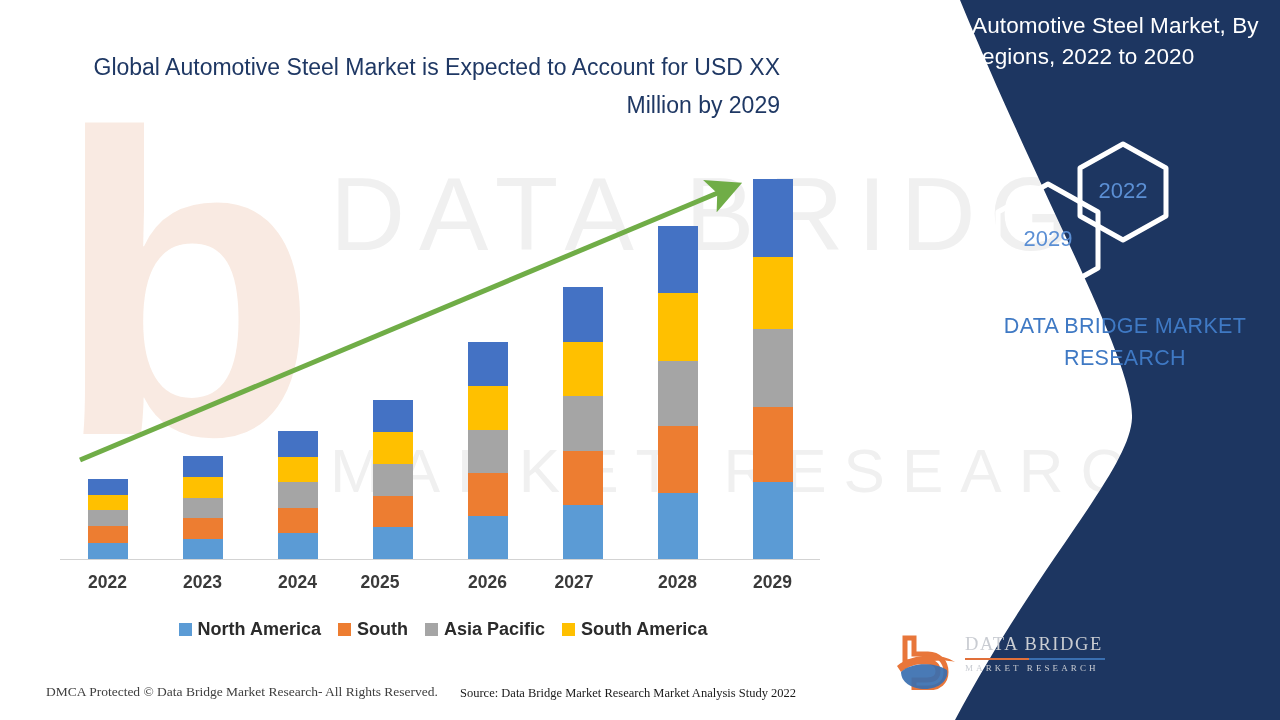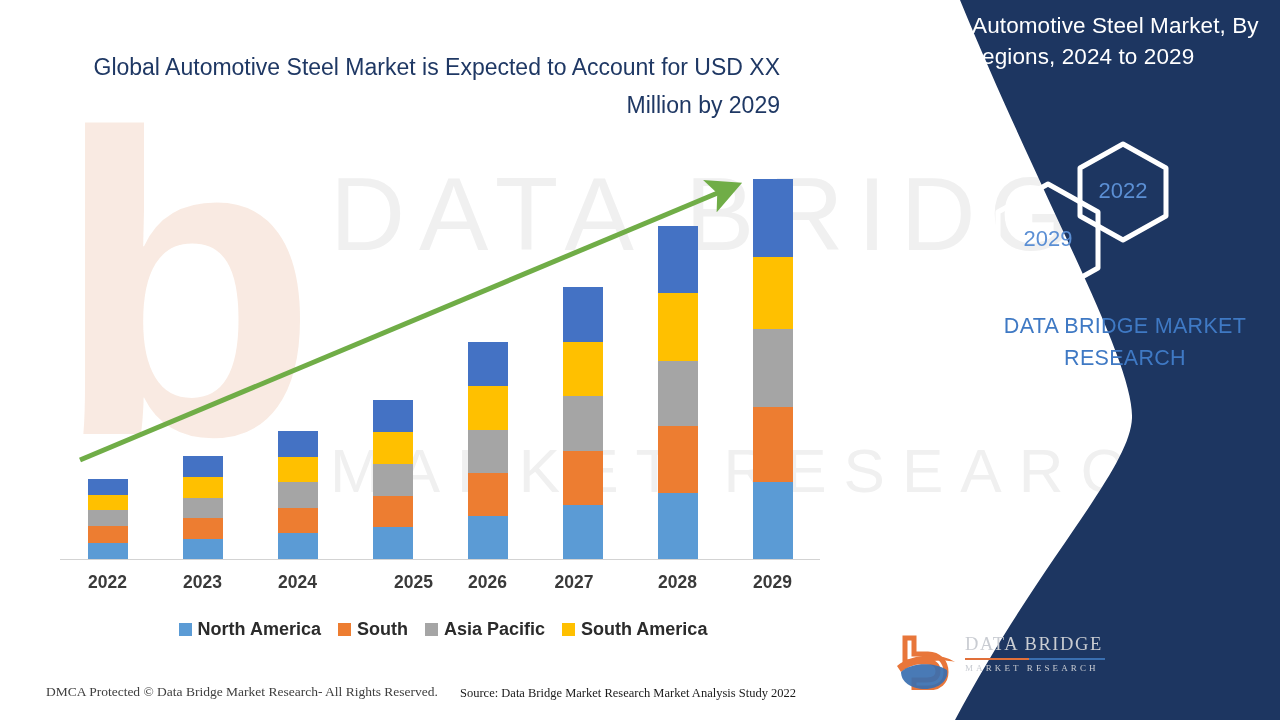--- a/index.html
+++ b/index.html
@@ -195,21 +195,21 @@
         <path d="M0,0 L7,3.5 L0,7 L1.6,3.5 Z" fill="#70ad47"></path>
       </marker>
     </defs>
     <line x1="20" y1="310" x2="660" y2="42" stroke="#70ad47" stroke-width="5" marker-end="url(#ahead)"></line>
   </svg>
 
   <div class="xlabels" id="xlabels">
       <div class="xlab" style="left: 12.5px;">2022</div>
       <div class="xlab" style="left: 107.5px;">2023</div>
       <div class="xlab" style="left: 202.5px;">2024</div>
-      <div class="xlab" style="left: 303px; text-align: right;">2025</div>
+      <div class="xlab" style="left: 285px;">2025</div>
       <div class="xlab" style="left: 392.5px;">2026</div>
       <div class="xlab" style="left: 479px;">2027</div>
       <div class="xlab" style="left: 582.5px;">2028</div>
       <div class="xlab" style="left: 677.5px;">2029</div>
     </div>
 
   <div class="legend" id="legend">
       <div class="leg-item">
         <span class="leg-sw" style="background: rgb(91, 155, 213);"></span>
         <span class="leg-tx">North America</span>
@@ -225,21 +225,21 @@
       <div class="leg-item">
         <span class="leg-sw" style="background: rgb(255, 192, 0);"></span>
         <span class="leg-tx">South America</span>
       </div>
     </div>
 
   <div class="footer-left">DMCA Protected © Data Bridge Market Research- All Rights Reserved.</div>
   <div class="footer-right">Source: Data Bridge Market Research Market Analysis Study 2022</div>
 
   <div class="right-panel"></div>
-  <div class="panel-title">Global Automotive Steel Market, By Regions, 2024 to 2029</div>
+  <div class="panel-title">Global Automotive Steel Market, By Regions, 2022 to 2020</div>
 
   <div class="hex-wrap">
     <div class="hex" id="hex2022">
       <svg width="96" height="104" viewBox="0 0 96 104">
         <polygon points="48,4 91,28 91,76 48,100 5,76 5,28" fill="none" stroke="#ffffff" stroke-width="5" stroke-linejoin="round"></polygon>
       </svg>
       <div class="hex-label">2022</div>
     </div>
     <div class="hex" id="hex2029">
       <svg width="110" height="120" viewBox="0 0 110 120">

